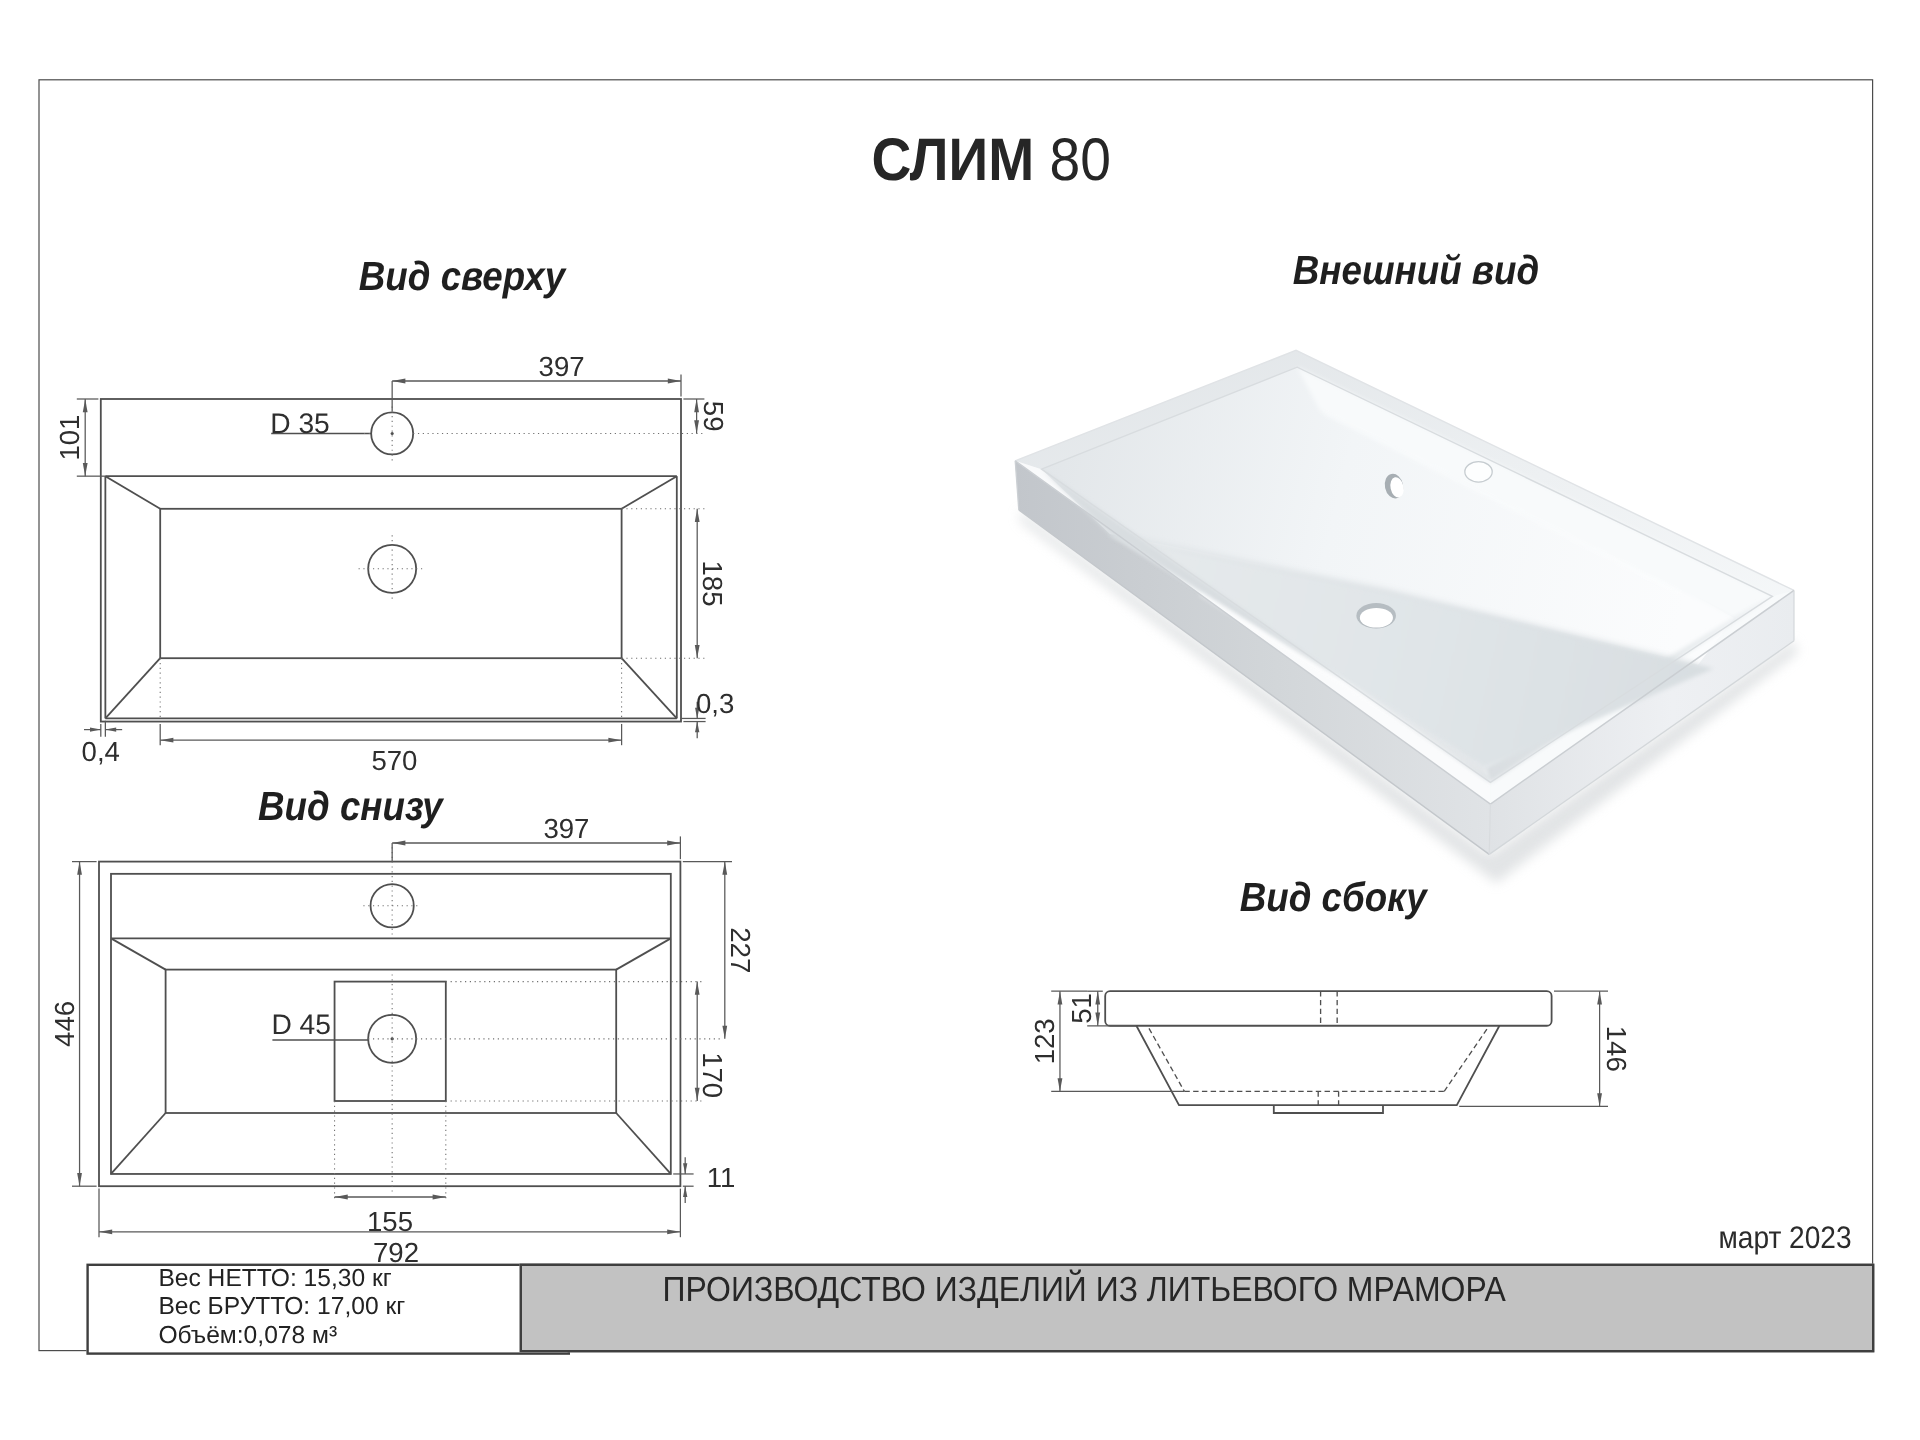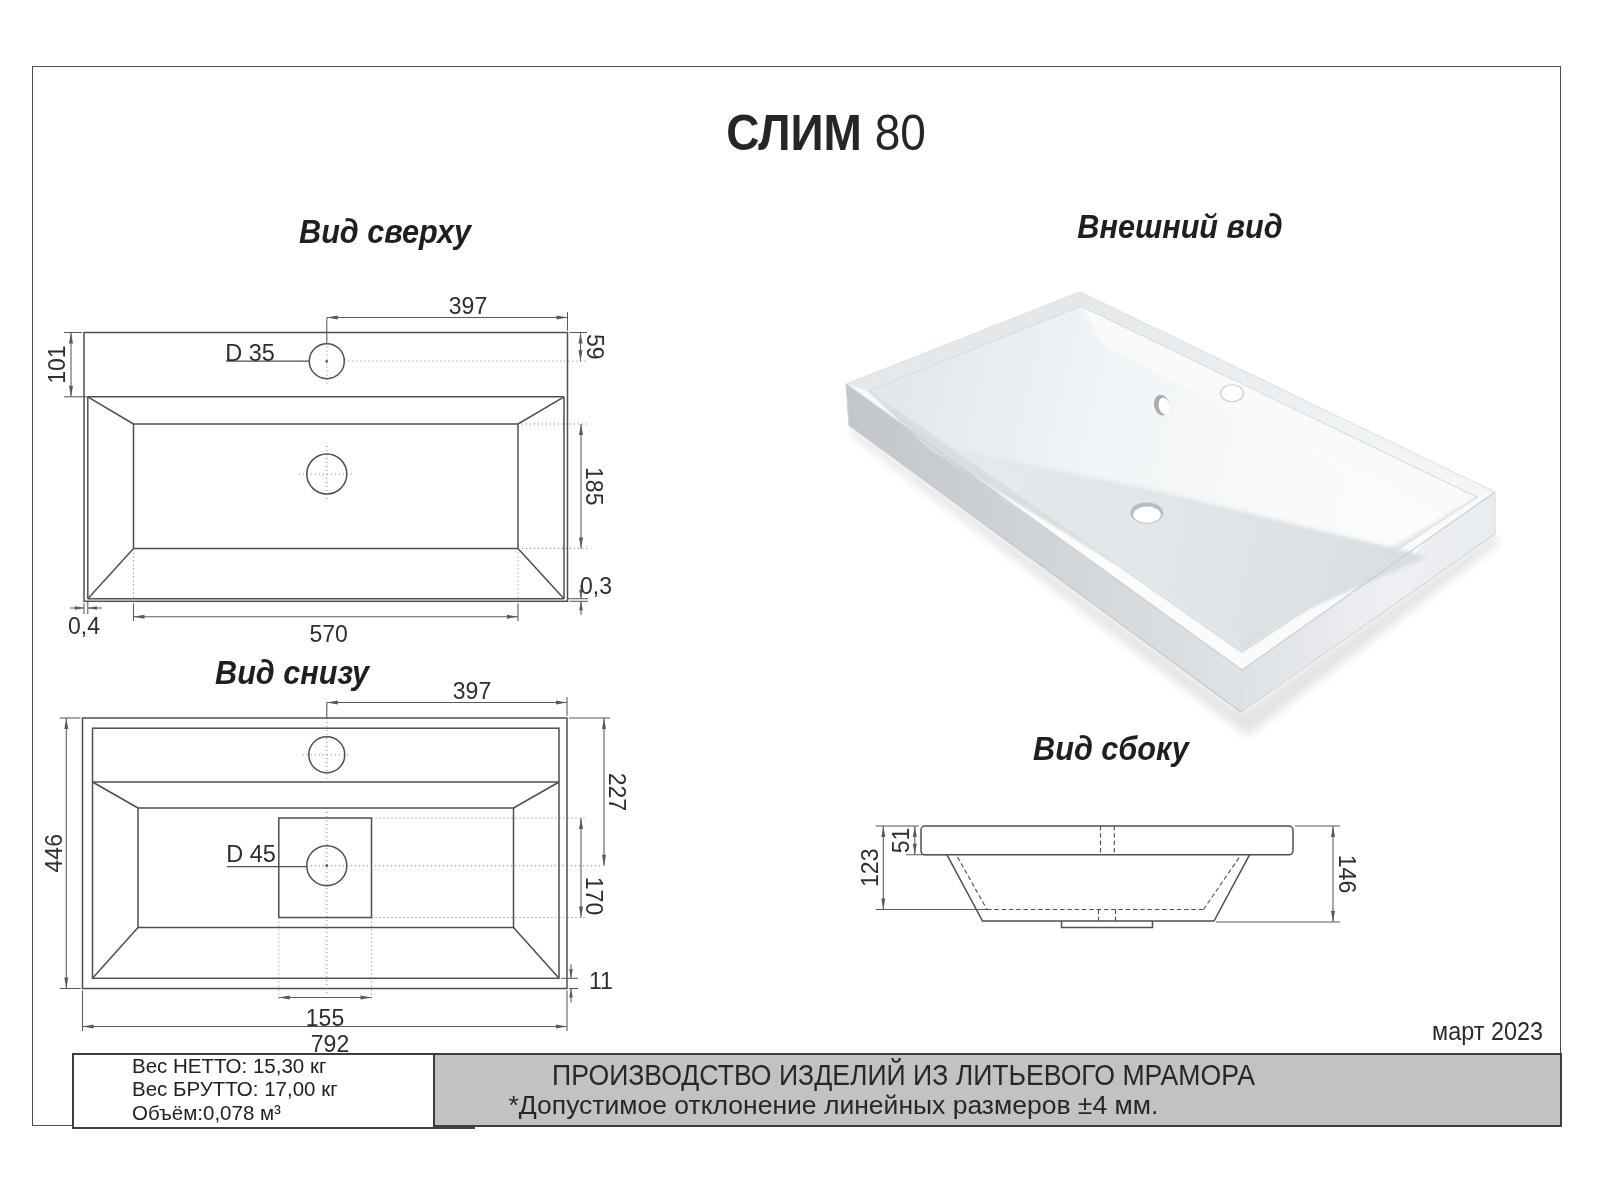--- a/index.html
+++ b/index.html
@@ -22,21 +22,20 @@
 <div class="abs stitle" style="left:385px;top:212px;">Вид сверху</div>
 <div class="abs stitle" style="left:1180px;top:207px;">Внешний вид</div>
 <div class="abs stitle" style="left:292px;top:653px;">Вид снизу</div>
 <div class="abs stitle" style="left:1111px;top:729px;">Вид сбоку</div>
 <div class="abs mart">март 2023</div>
 <div class="abs fleft">
     <div style="margin-top:-2.5px">Вес НЕТТО: 15,30 кг<br>Вес БРУТТО: 17,00 кг<br>Объём:0,078 м³</div>
   </div>
 <div class="abs fright">
     <div class="fr1">ПРОИЗВОДСТВО ИЗДЕЛИЙ ИЗ ЛИТЬЕВОГО МРАМОРА</div>
-<div class="fr2">*Допустимое отклонение линейных размеров ±4 мм.</div>
   </div>
 <svg class="abs" style="left:0;top:0" width="1600" height="1200" viewBox="0 0 1600 1200" font-family="Liberation Sans, sans-serif">
 
 <defs>
 <linearGradient id="gFL" x1="0" y1="0" x2="1" y2="0">
  <stop offset="0" stop-color="#c2c6cb"></stop>
         <stop offset="0.55" stop-color="#d2d6d9"></stop>
         <stop offset="1" stop-color="#e0e3e6"></stop>
 </linearGradient>
 <linearGradient id="gFR" x1="0" y1="0" x2="1" y2="0">

